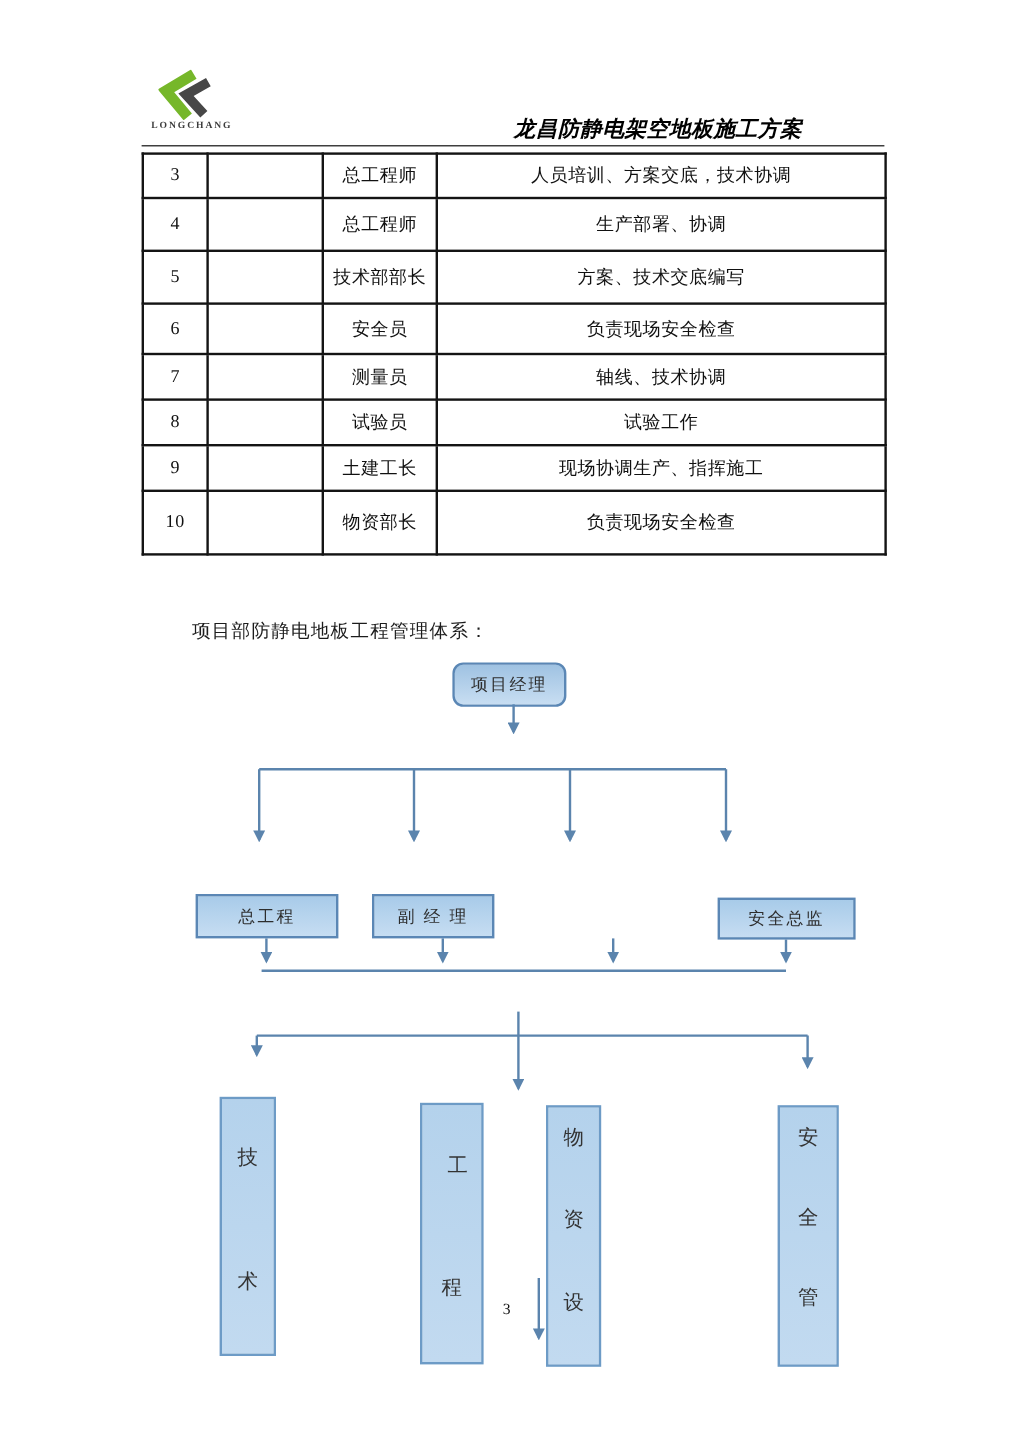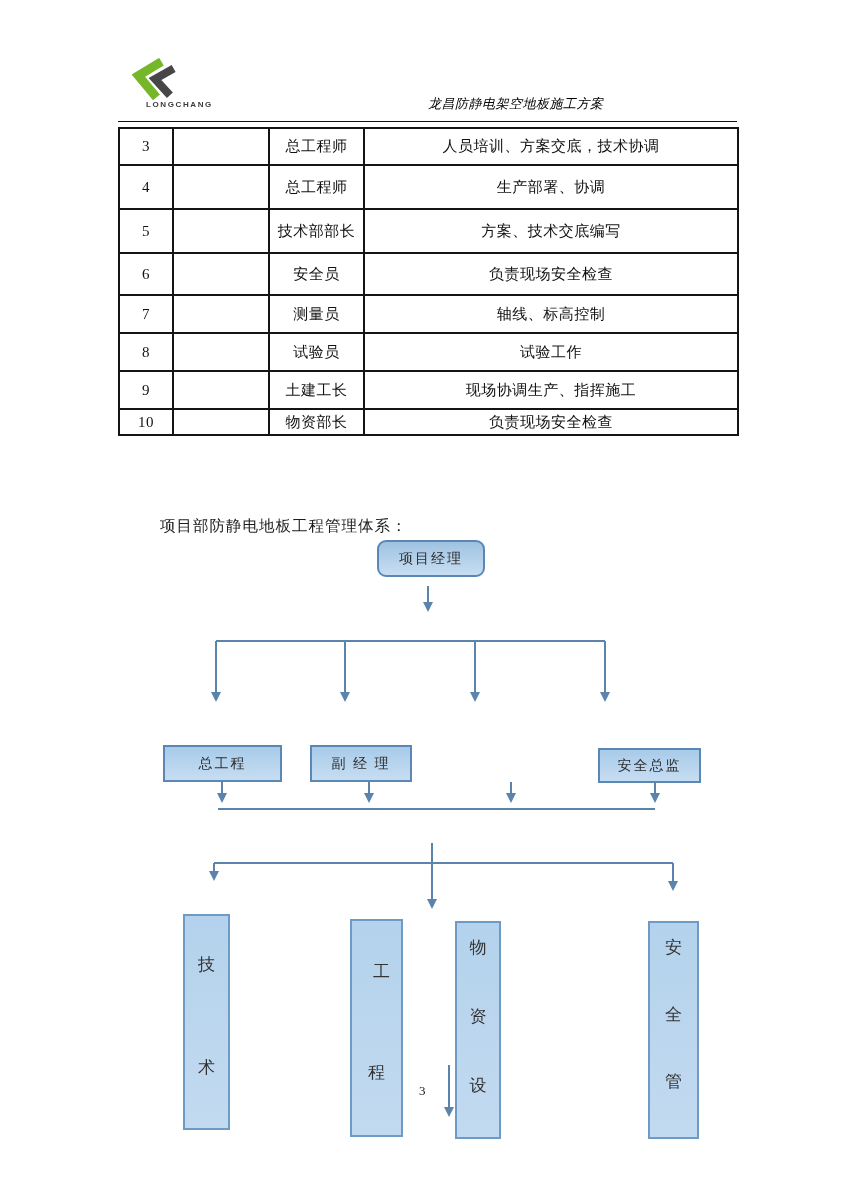--- a/index.html
+++ b/index.html
@@ -5,26 +5,26 @@
   html,body{margin:0;padding:0;background:#ffffff;}
   #page{
     position:relative;width:848px;height:1200px;background:#ffffff;overflow:hidden;
     font-family:"Liberation Serif","DejaVu Serif",serif;color:#1a1a1a;
   }
   
   .logo-wrap{position:absolute;left:128px;top:58px;width:90px;height:56px;}
   .logo-mark{position:absolute;left:4px;top:0;}
   .logo-word{
     position:absolute;left:-2px;top:42px;width:94px;
-    font-family:Liberation Sans, sans-serif;
-    font-size:8px;font-weight:bold;letter-spacing:1.6px;color:#3c3c3c;margin-left:20px;
+    font-family:Liberation Serif, serif;
+    font-size:8px;font-weight:bold;letter-spacing:1.6px;color:#3c3c3c;
   }
   .doc-title{
     position:absolute;left:428px;top:95px;width:310px;
-    font-size:13px;font-weight:normal;font-style:italic;letter-spacing:0.5px;color:#000;
+    font-size:18px;font-weight:bold;font-style:italic;letter-spacing:0.5px;color:#000;
   }
   .header-rule{position:absolute;left:118px;top:121px;width:619px;height:0;border-top:1.5px solid #111;}
   
   .tbl{
     position:absolute;left:118px;top:127px;width:619px;
     border-collapse:collapse;table-layout:fixed;
   }
   .tbl td{
     border:2px solid #141414;text-align:center;vertical-align:middle;
     font-size:15px;color:#111;padding:0;letter-spacing:0.5px;
@@ -96,35 +96,35 @@
       <tr style="height:42px">
         <td>6</td>
         <td></td>
         <td>安全员</td>
         <td>负责现场安全检查</td>
       </tr>
       <tr style="height:38px">
         <td>7</td>
         <td></td>
         <td>测量员</td>
-        <td>轴线、标高控制</td>
+        <td>轴线、技术协调</td>
       </tr>
       <tr style="height:38px">
         <td>8</td>
         <td></td>
         <td>试验员</td>
         <td>试验工作</td>
       </tr>
       <tr style="height:38px">
         <td>9</td>
         <td></td>
         <td>土建工长</td>
         <td>现场协调生产、指挥施工</td>
       </tr>
-      <tr style="height:26px">
+      <tr style="height:53px">
         <td>10</td>
         <td></td>
         <td>物资部长</td>
         <td>负责现场安全检查</td>
       </tr>
     </tbody>
   </table>
 
   <div class="section-heading">项目部防静电地板工程管理体系：</div>
 
@@ -156,31 +156,31 @@
       <line x1="214" y1="863" x2="214" y2="879" marker-end="url(#arw)"></line>
       <line x1="673" y1="863" x2="673" y2="889" marker-end="url(#arw)"></line>
 
       <line x1="373" y1="945" x2="373" y2="965" stroke-width="1.5" marker-end="url(#arw)"></line>
       <line x1="477" y1="950" x2="477" y2="965" stroke-width="1.5" marker-end="url(#arw)"></line>
 
       <line x1="449" y1="1065" x2="449" y2="1115" marker-end="url(#arw)"></line>
     </g>
   </svg>
 
-  <div class="node rounded" style="left:377px;top:540px;width:108px;height:37px;">
+  <div class="node rounded" style="left:377px;top:552px;width:95px;height:37px;">
     <span>项目经理</span>
   </div>
 
   <div class="node" style="left:163px;top:745px;width:119px;height:37px;">
     <span>总工程</span>
   </div>
   <div class="node" style="left:310px;top:745px;width:102px;height:37px;">
     <span>副 经 理</span>
   </div>
-  <div class="node" style="left:598px;top:748px;width:103px;height:35px;">
+  <div class="node" style="left:598px;top:748px;width:115px;height:35px;">
     <span>安全总监</span>
   </div>
 
   <div class="vnode" style="left:183px;top:914px;width:47px;height:216px;padding-top:40px;row-gap:86px;">
     <span>技</span>
     <span>术</span>
   </div>
   <div class="vnode" style="left:350px;top:919px;width:53px;height:218px;padding-top:42px;row-gap:84px;">
     <span style="margin-left:10px;">工</span>
     <span>程</span>

